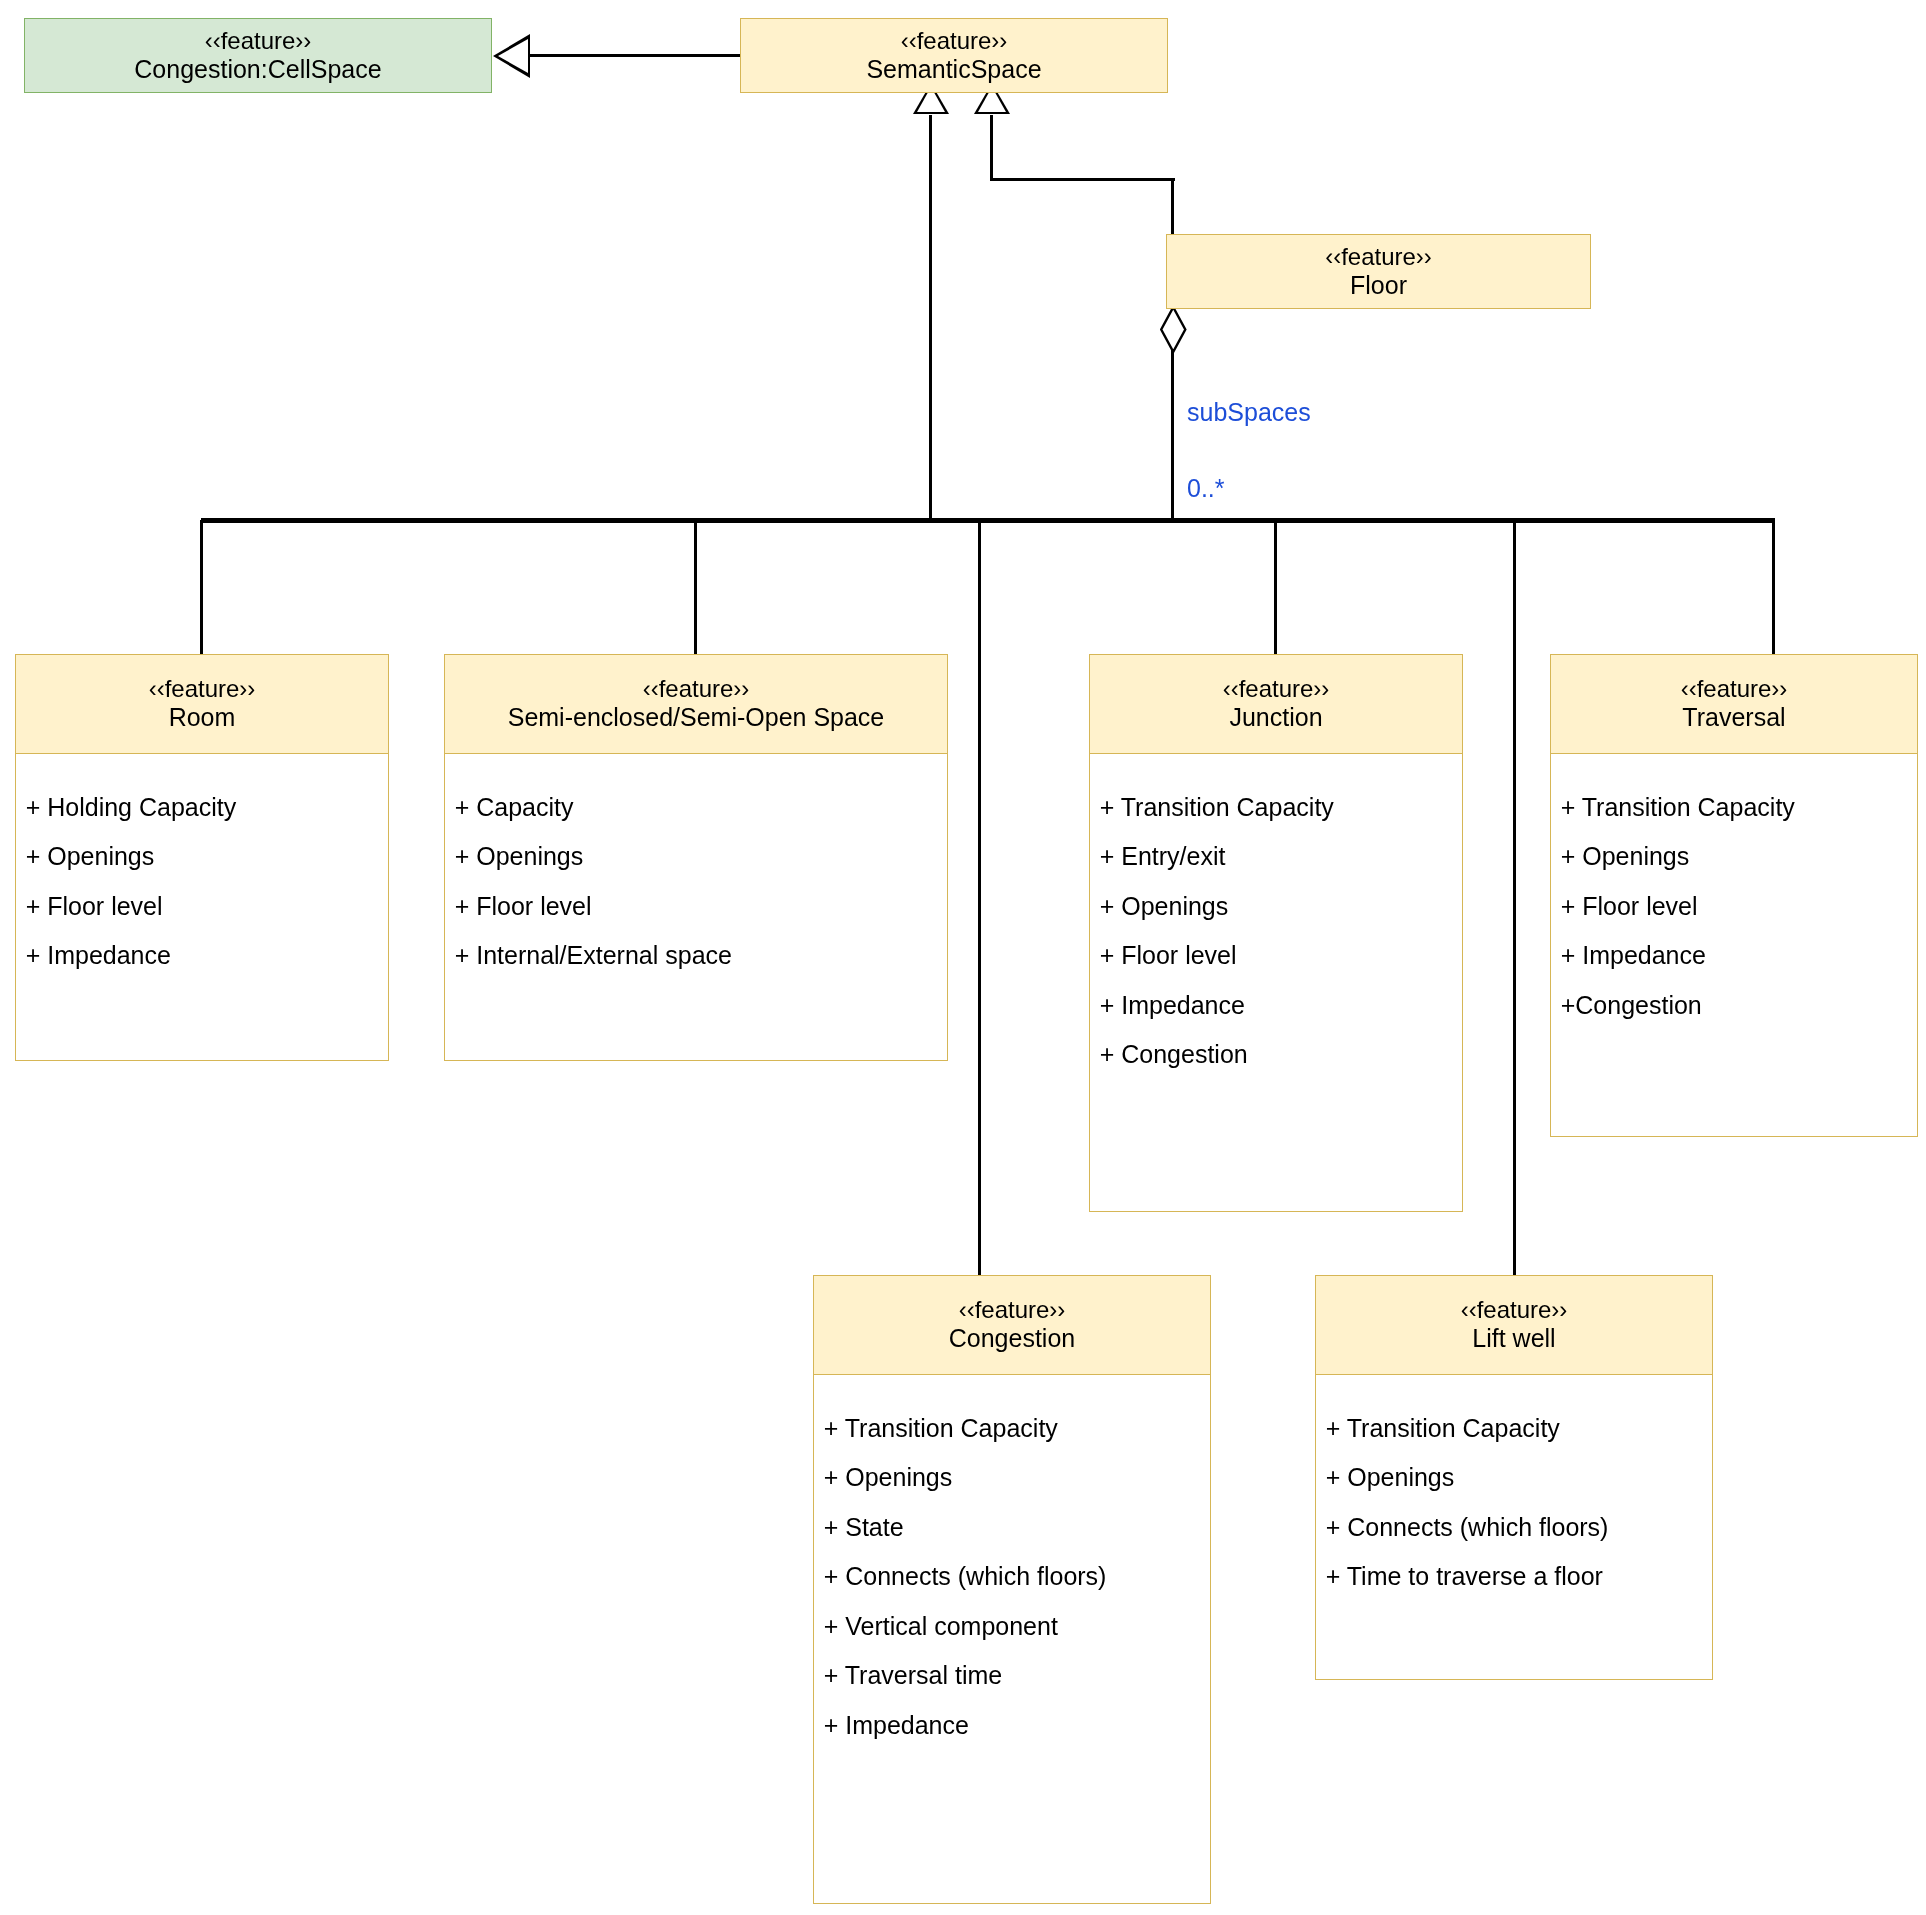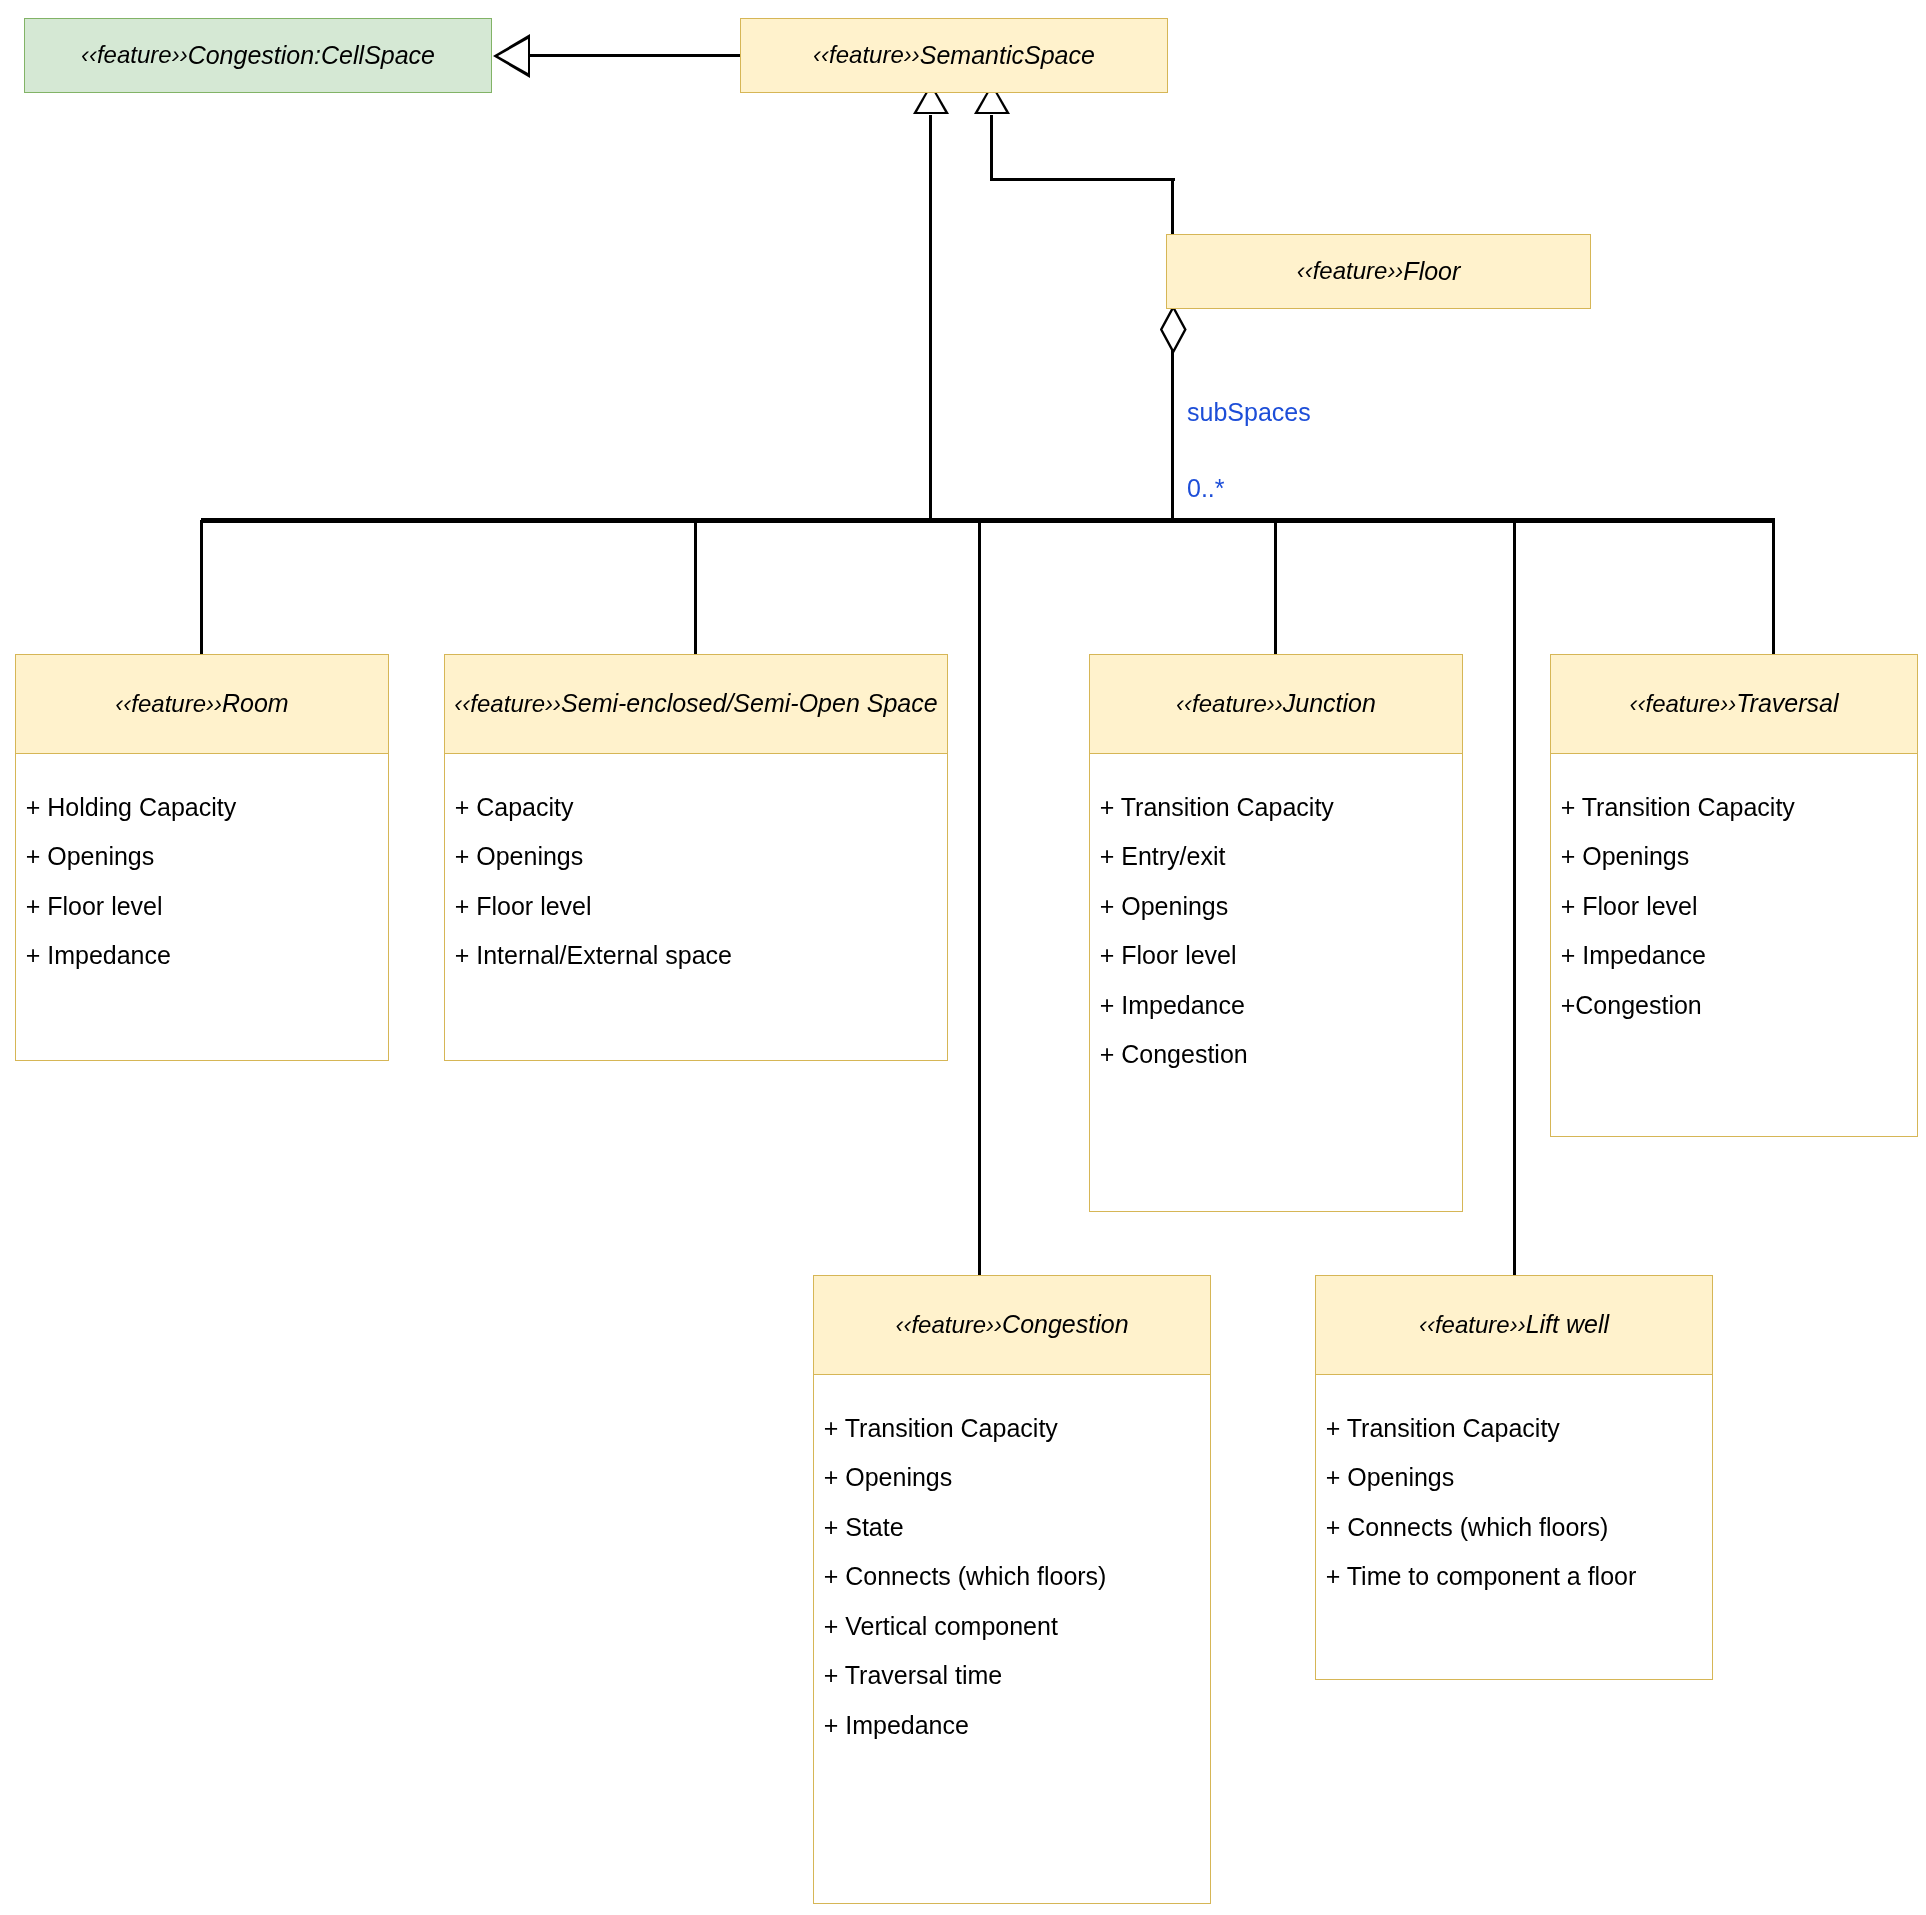--- a/index.html
+++ b/index.html
@@ -4,22 +4,22 @@
 <style>
   html,body{margin:0;padding:0;background:#ffffff;}
   body{font-family:"Liberation Sans", sans-serif;}
   #canvas{position:relative;width:1926px;height:1916px;background:#ffffff;overflow:hidden;}
 
   .uml-box{position:absolute;box-sizing:border-box;background:#fff2cc;border:1.8px solid #d6b656;}
   .uml-box.green{background:#d5e8d4;border-color:#82b366;}
   .uml-box.compartmented{background:#ffffff;}
 
   .box-header{box-sizing:border-box;background:#fff2cc;border-bottom:1.8px solid #d6b656;
-              display:flex;flex-direction:row;align-items:center;justify-content:center;
-              padding:6px 4.8px;font-style:italic;}
+              display:flex;flex-direction:column;align-items:center;justify-content:center;
+              padding:6px 4.8px;}
   .uml-box.green .box-header{background:#d5e8d4;border-bottom:none;}
   .uml-box.simple .box-header{border-bottom:none;height:100%;}
 
   .stereotype{font-size:24px;line-height:1.18;color:#000;white-space:nowrap;}
   .cls-name{font-size:25px;line-height:1.18;color:#000;white-space:nowrap;}
 
   .box-body{box-sizing:border-box;background:#ffffff;padding:15.7px 9.7px 12px 9.7px;margin-top:24px;}
   .attr{font-size:25px;line-height:1.1;color:#000;white-space:nowrap;margin-bottom:22px;}
   .attr:last-child{margin-bottom:0;}
 
@@ -178,18 +178,18 @@
 
   <div class="uml-box compartmented" style="left:1315px; top:1275px; width:398px; height:405px;">
     <div class="box-header" style="height:99px;">
       <div class="stereotype">‹‹feature››</div>
       <div class="cls-name">Lift well</div>
     </div>
     <div class="box-body">
       <div class="attr">+ Transition Capacity</div>
       <div class="attr">+ Openings</div>
       <div class="attr">+ Connects (which floors)</div>
-      <div class="attr">+ Time to component a floor</div>
+      <div class="attr">+ Time to traverse a floor</div>
     </div>
   </div>
 
 </div>
 
 
 </body></html>

